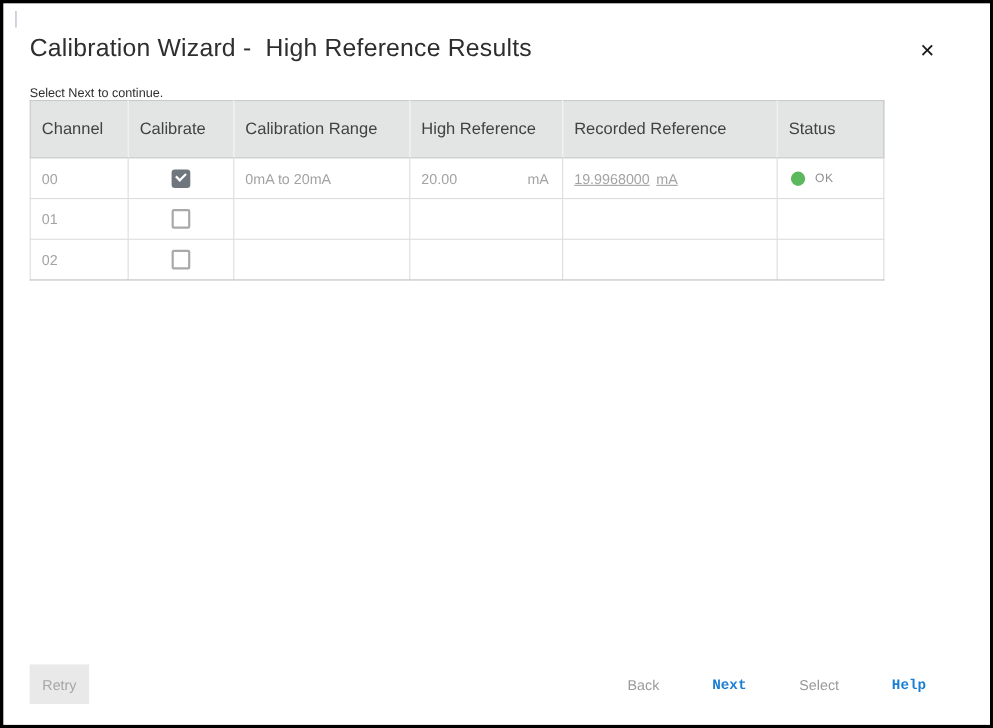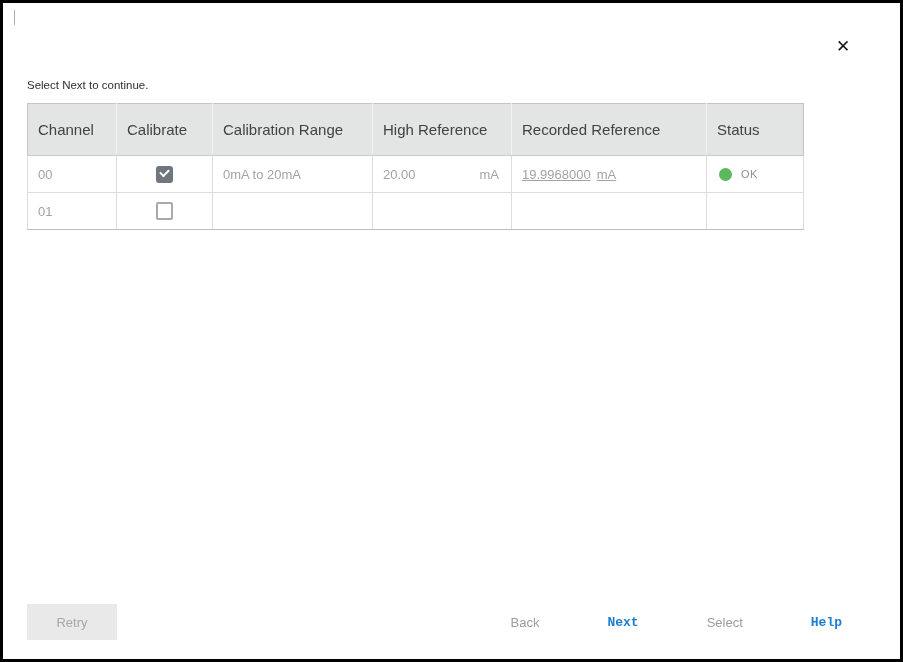--- a/index.html
+++ b/index.html
@@ -27,21 +27,21 @@
     width:22px; height:22px;
     background:none; border:none; padding:0;
     font-size:17px; line-height:22px; color:#1a1a1a;
     cursor:pointer; text-align:center;
   }
   .subtitle {
     position:absolute; left:24px; top:76px;
     font-size:11.5px; color:#2f2f2f;
   }
   .grid {
-    position:absolute; left:24px; top:100px;
+    position:absolute; left:24px; top:88px;
     border-collapse:collapse;
     table-layout:fixed;
     width:776px;
     font-size:13px;
     padding-left:20px;
   }
   .grid th {
     background:#e3e5e5;
     height:51px;
     font-size:15px; font-weight:400; color:#424242;
@@ -95,41 +95,42 @@
     background:#5cb85c;
     flex:none;
   }
   .status-text { color:#8f8f8f; font-size:11px; letter-spacing:.5px; }
   .footer {
     position:absolute; left:24px; right:58px; bottom:17px;
     height:40px;
     display:flex; justify-content:space-between; align-items:center;
   }
   .retry-btn {
-    width:90px; height:36px;
+    width:54px; height:36px;
     background:#e9e9e9; border:none;
     font-family:"Liberation Sans", sans-serif;
     font-size:13px; color:#a6a6a6;
     cursor:default;
   }
-  .footer-links { display:flex; align-items:center; gap:68px; }
+  .footer-links { display:flex; align-items:center; gap:48px; }
   .link-btn {
     background:none; border:none; padding:0;
     font-family:"Liberation Sans", sans-serif;
     font-size:13px; cursor:pointer;
   }
   .link-muted  { color:#9b9b9b; }
   .link-accent { color:#1a7ed2; font-weight:700;font-family:Liberation Mono, monospace; }
 </style>
 </head>
 <body>
 
 <div class="frame">
   <span class="cursor-artifact"></span>
 
+  <div class="title">Calibration Wizard -  High Reference Results</div>
   <button class="close-btn">✕</button>
   <div class="subtitle">Select Next to continue.</div>
 
   <table class="grid">
     <colgroup>
       <col style="width:89px">
         <col style="width:96px">
         <col style="width:160px">
       <col style="width:139px">
         <col style="width:195px">
@@ -171,20 +172,30 @@
       <tr>
         <td>01</td>
         <td class="col-calibrate">
           <span class="checkbox"></span>
         </td>
         <td></td>
         <td></td>
         <td></td>
         <td></td>
       </tr>
+      <tr>
+        <td>02</td>
+        <td class="col-calibrate">
+          <span class="checkbox"></span>
+        </td>
+        <td></td>
+        <td></td>
+        <td></td>
+        <td></td>
+      </tr>
     </tbody>
   </table>
 
   <div class="footer">
     <button class="retry-btn">Retry</button>
     <div class="footer-links">
       <button class="link-btn link-muted">Back</button>
       <button class="link-btn link-accent">Next</button>
       <button class="link-btn link-muted">Select</button>
       <button class="link-btn link-accent">Help</button>

